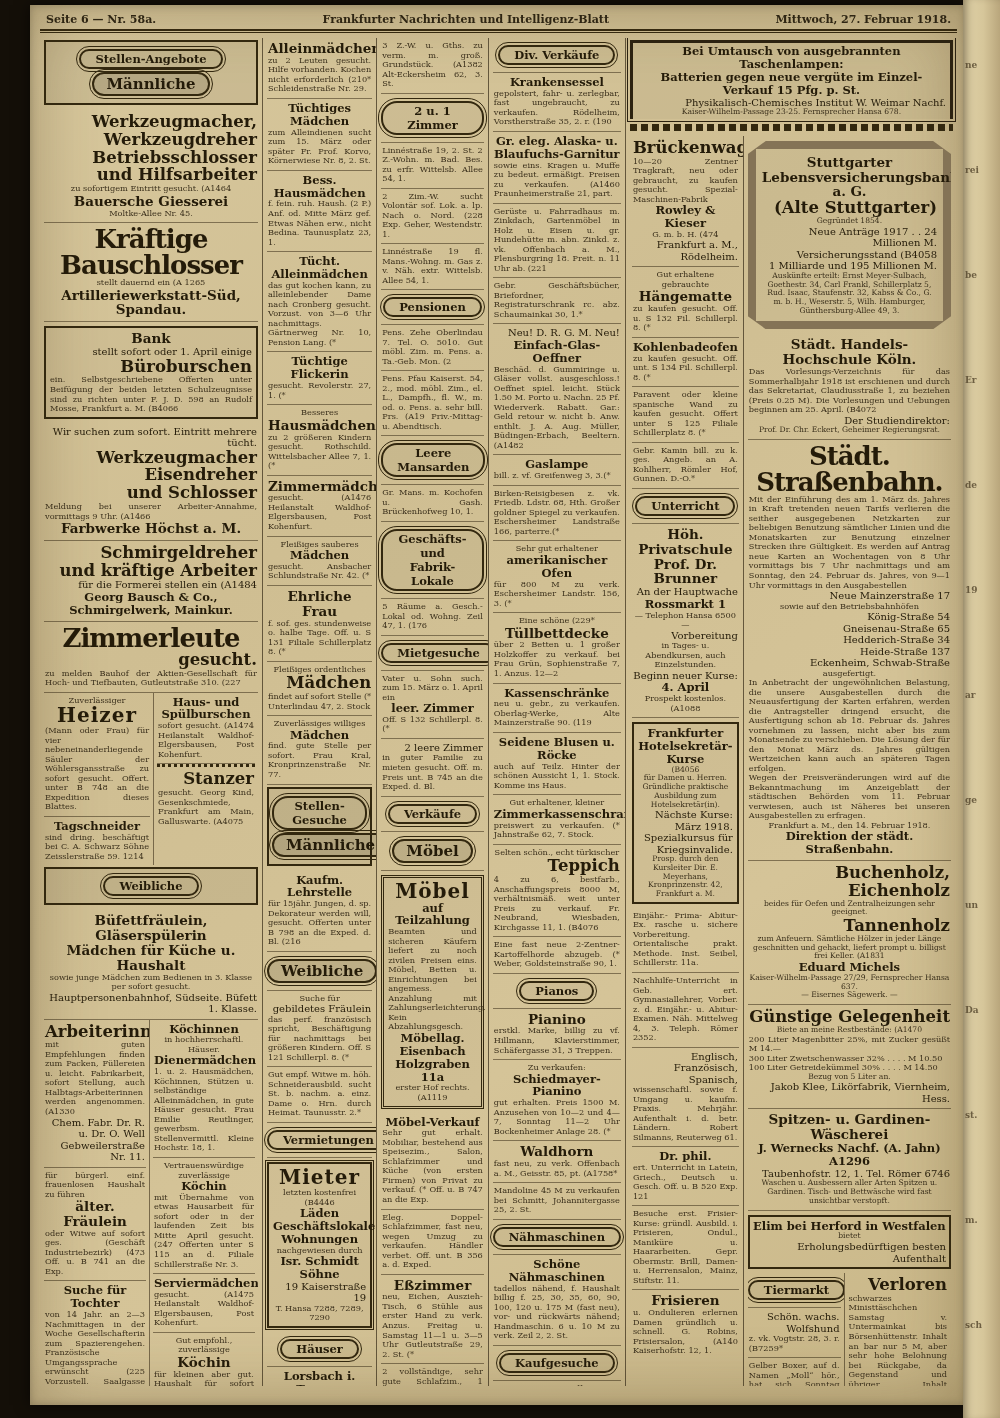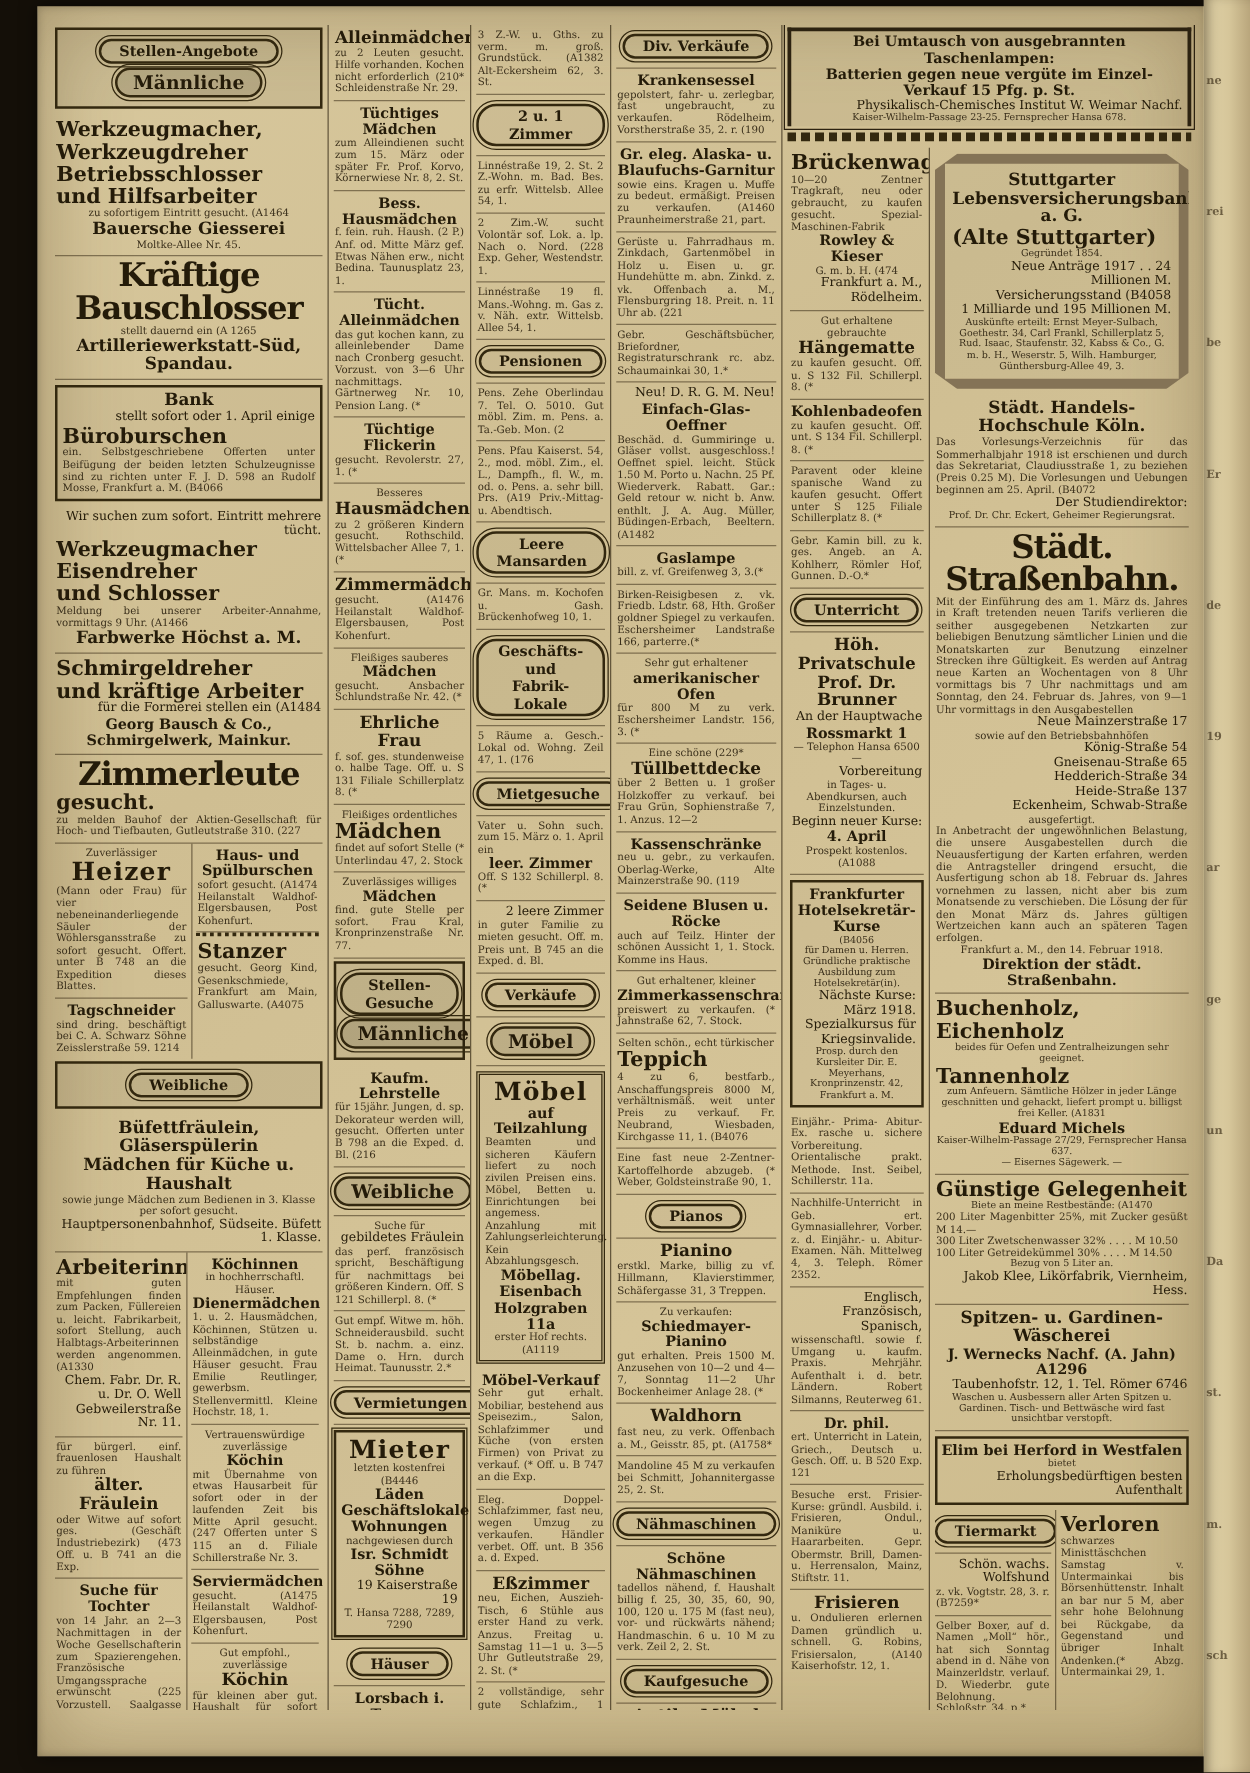--- a/index.html
+++ b/index.html
@@ -46,37 +46,42 @@
   .secbox{border:2px solid #33280f;padding:4px 3px;margin:2px 0 5px;background:rgba(0,0,0,.05)}
   .cap{display:block;width:fit-content;max-width:96%;margin:3px auto;padding:1px 14px;
        border:2px solid #33280f;border-radius:16px;outline:1px solid #33280f;outline-offset:2px;
        font-weight:bold;font-size:11.5px;text-align:center;color:#241b09;background:rgba(0,0,0,.03)}
   .capsm{font-size:15px;padding:1px 12px;border-radius:12px;background:rgba(0,0,0,.1)}
   .caprow{padding:4px 0;border-bottom:1px solid rgba(58,45,24,.55)}
   
   .ln{color:#241b09}
   .x1{font-size:26px;font-weight:bold;text-align:center;line-height:1.0;letter-spacing:-1px}
   .x2{font-size:20px;font-weight:bold;text-align:center;line-height:1.05;letter-spacing:1px}
-  .h1{font-size:16.5px;font-weight:bold;text-align:left;line-height:1.08}
+  .h1{font-size:16.5px;font-weight:bold;text-align:right;line-height:1.08}
   .h2{font-size:13.5px;font-weight:bold;text-align:center;line-height:1.1}
   .h3{font-size:11.5px;font-weight:bold;text-align:center;line-height:1.12}
   .h4{font-size:10px;font-weight:normal;text-align:right;line-height:1.15}
   .b{font-size:8.2px;text-align:justify;line-height:1.16;color:#3a2f1b}
   .bc{font-size:8.2px;text-align:center;line-height:1.16;color:#3a2f1b}
   .bs{font-size:7.6px;text-align:center;line-height:1.15;color:#3a2f1b}
   .row{display:flex}
   .subcol{overflow:hidden}
   .subcol + .subcol{border-left:1px solid rgba(58,45,24,.6);padding-left:3px}
   .subcol{padding-right:3px}
 </style>
 </head>
 <body>
 
 <div class="paper">
   <div class="inner">
+    <div class="hdr">
+      <span>Seite 6 — Nr. 58a.</span>
+      <span>Frankfurter Nachrichten und Intelligenz-Blatt</span>
+      <span>Mittwoch, 27. Februar 1918.</span>
+    </div>
     <div class="content">
       <div class="col" id="col1">
           <div class="secbox">
             <div class="cap">Stellen-Angebote</div>
             <div class="cap capsm">Männliche</div>
           </div>
           <div class="ad">
             <div class="ln h1">Werkzeugmacher, Werkzeugdreher</div>
             <div class="ln h1">Betriebsschlosser</div>
             <div class="ln h1">und Hilfsarbeiter</div>
@@ -556,20 +561,21 @@
                 <div class="ln b">Mit der Einführung des am 1. März ds. Jahres in Kraft tretenden neuen Tarifs verlieren die seither ausgegebenen Netzkarten zur beliebigen Benutzung sämtlicher Linien und die Monatskarten zur Benutzung einzelner Strecken ihre Gültigkeit. Es werden auf Antrag neue Karten an Wochentagen von 8 Uhr vormittags bis 7 Uhr nachmittags und am Sonntag, den 24. Februar ds. Jahres, von 9—1 Uhr vormittags in den Ausgabestellen</div>
                 <div class="ln h4">Neue Mainzerstraße 17</div>
                 <div class="ln bc">sowie auf den Betriebsbahnhöfen</div>
                 <div class="ln h4">König-Straße 54</div>
                 <div class="ln h4">Gneisenau-Straße 65</div>
                 <div class="ln h4">Hedderich-Straße 34</div>
                 <div class="ln h4">Heide-Straße 137</div>
                 <div class="ln h4">Eckenheim, Schwab-Straße</div>
                 <div class="ln bc">ausgefertigt.</div>
                 <div class="ln b">In Anbetracht der ungewöhnlichen Belastung, die unsere Ausgabestellen durch die Neuausfertigung der Karten erfahren, werden die Antragsteller dringend ersucht, die Ausfertigung schon ab 18. Februar ds. Jahres vornehmen zu lassen, nicht aber bis zum Monatsende zu verschieben. Die Lösung der für den Monat März ds. Jahres gültigen Wertzeichen kann auch an späteren Tagen erfolgen.</div>
+                <div class="ln b">Wegen der Preisveränderungen wird auf die Bekanntmachung im Anzeigeblatt der städtischen Behörden vom 11. Februar verwiesen, auch ist Näheres bei unseren Ausgabestellen zu erfragen.</div>
                 <div class="ln bc">Frankfurt a. M., den 14. Februar 1918.</div>
                 <div class="ln h3">Direktion der städt. Straßenbahn.</div>
               </div>
               <div class="ad">
                 <div class="ln h1">Buchenholz, Eichenholz</div>
                 <div class="ln bs">beides für Oefen und Zentralheizungen sehr geeignet.</div>
                 <div class="ln h1">Tannenholz</div>
                 <div class="ln bs">zum Anfeuern. Sämtliche Hölzer in jeder Länge geschnitten und gehackt, liefert prompt u. billigst frei Keller. (A1831</div>
                 <div class="ln h3">Eduard Michels</div>
                 <div class="ln bs">Kaiser-Wilhelm-Passage 27/29, Fernsprecher Hansa 637.</div>

